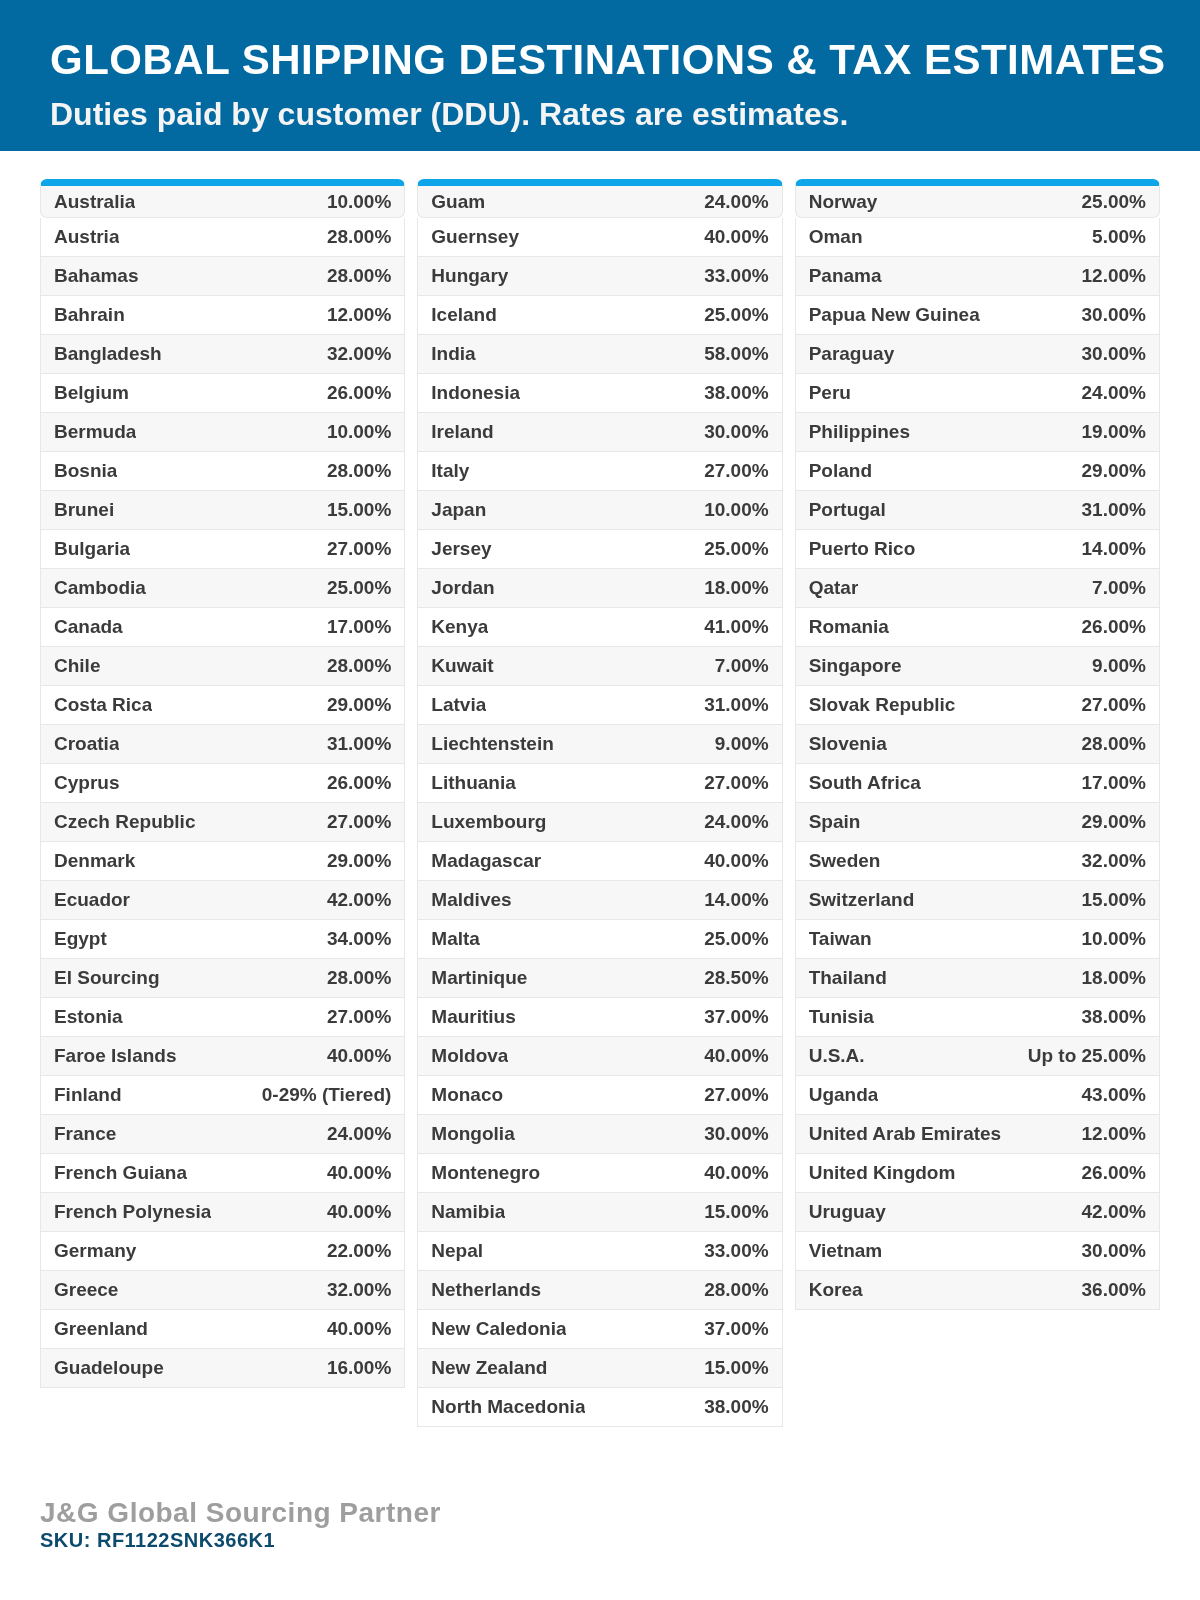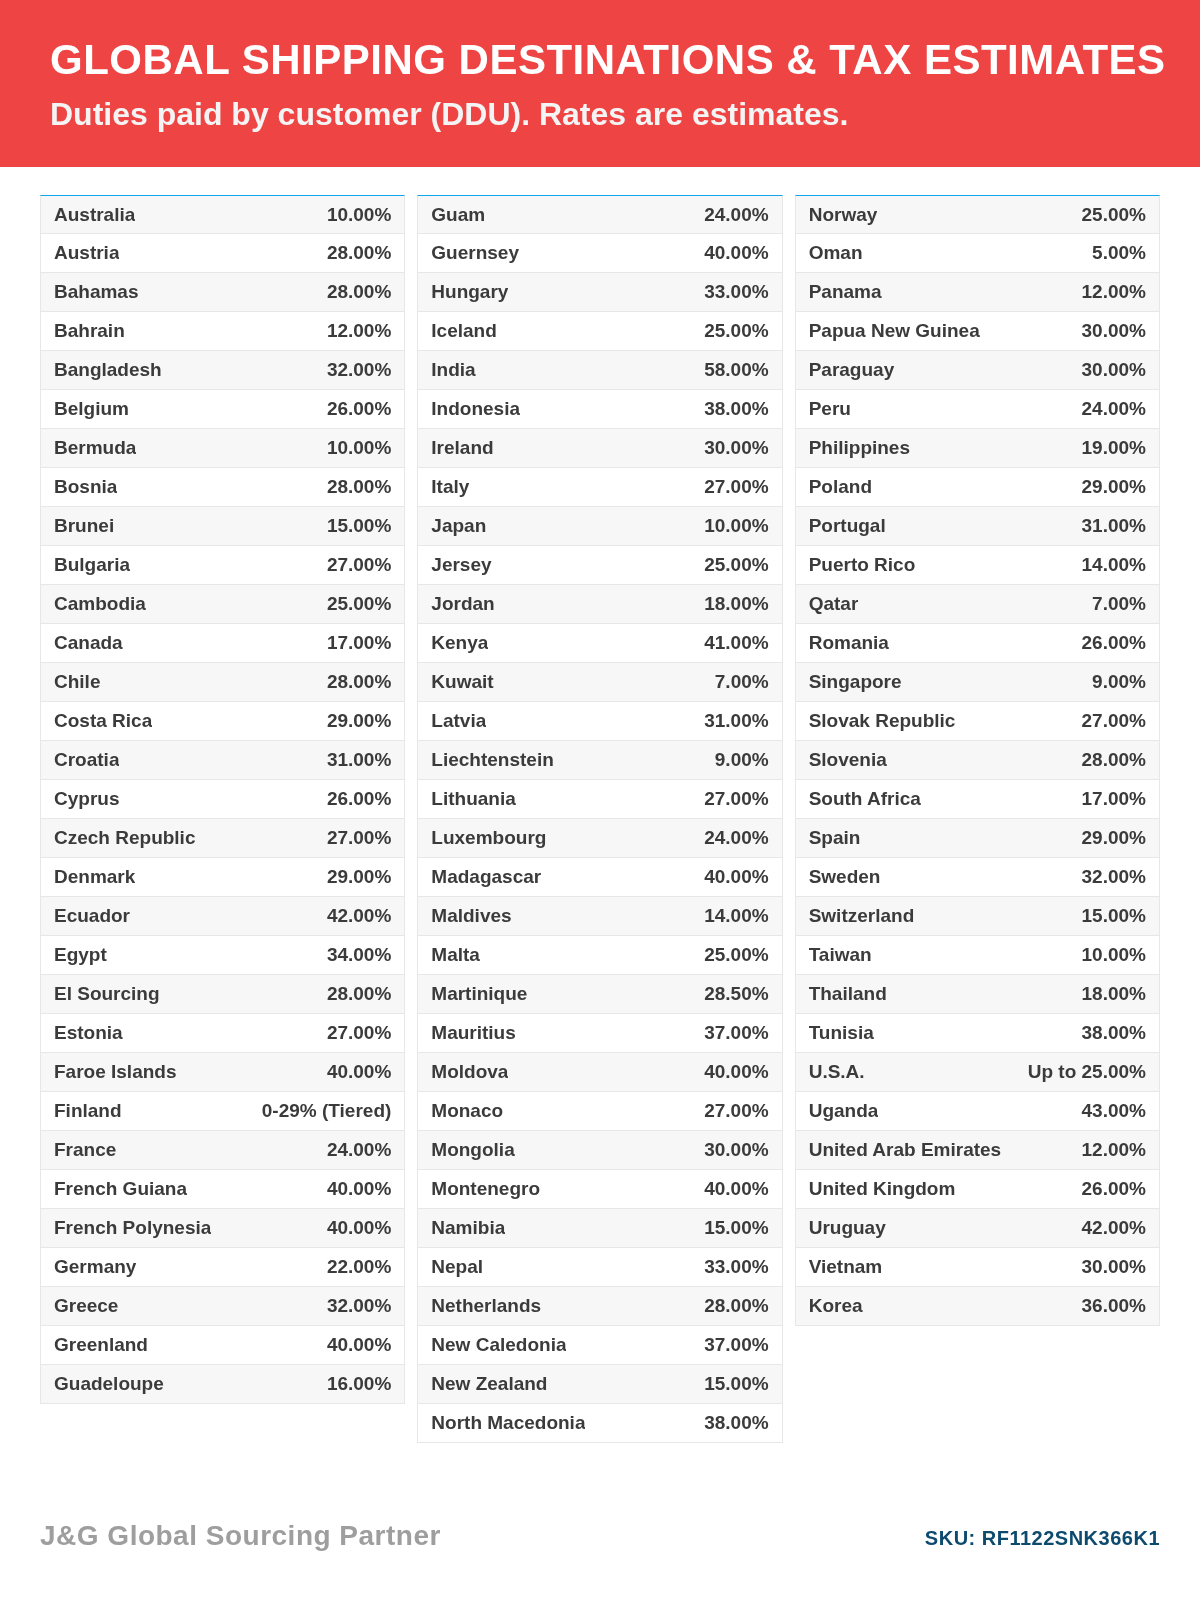--- a/index.html
+++ b/index.html
@@ -11,23 +11,23 @@
     font-family: "Liberation Sans", "DejaVu Sans", sans-serif;
     position: relative;
     overflow: hidden;
   }
   .page {
     width: 1200px;
     height: 1600px;
     position: relative;
   }
   .header {
-    background: #ef4444;
+    background: #0369a1;
     color: #ffffff;
-    padding: 36px 50px 34px 50px;
+    padding: 36px 50px 18px 50px;
   }
   .header h1 {
     margin: 0;
     font-size: 42px;
     font-weight: bold;
     letter-spacing: 0.5px;
     white-space: nowrap;
   }
   .header .subtitle {
     margin: 12px 0 0 0;
@@ -50,21 +50,22 @@
     justify-content: space-between;
     align-items: center;
     height: 39px;
     padding: 0 13px;
     border: 1px solid #e7e7e7;
     border-top: none;
     background: #ffffff;
     white-space: nowrap;
   }
   .col .row:first-child {
-    border-top: 1px solid #0ea5e9;
+    border-top: 7px solid #0ea5e9;
+    border-radius: 7px;
   }
   .col .row:nth-child(odd) {
     background: #f7f7f7;
   }
   .row .country {
     font-size: 19px;
     font-weight: bold;
     color: #3b3b3b;
     overflow: hidden;
   }
@@ -76,20 +77,21 @@
     margin-left: 8px;
   }
   .footer {
     position: absolute;
     left: 40px;
     right: 40px;
     bottom: 48px;
     display: flex;
     justify-content: space-between;
     align-items: baseline;
+    flex-direction: column;
   }
   .footer .brand {
     font-size: 28px;
     font-weight: bold;
     color: #9e9e9e;
     letter-spacing: 0.5px;
   }
   .footer .sku {
     font-size: 20px;
     font-weight: bold;

